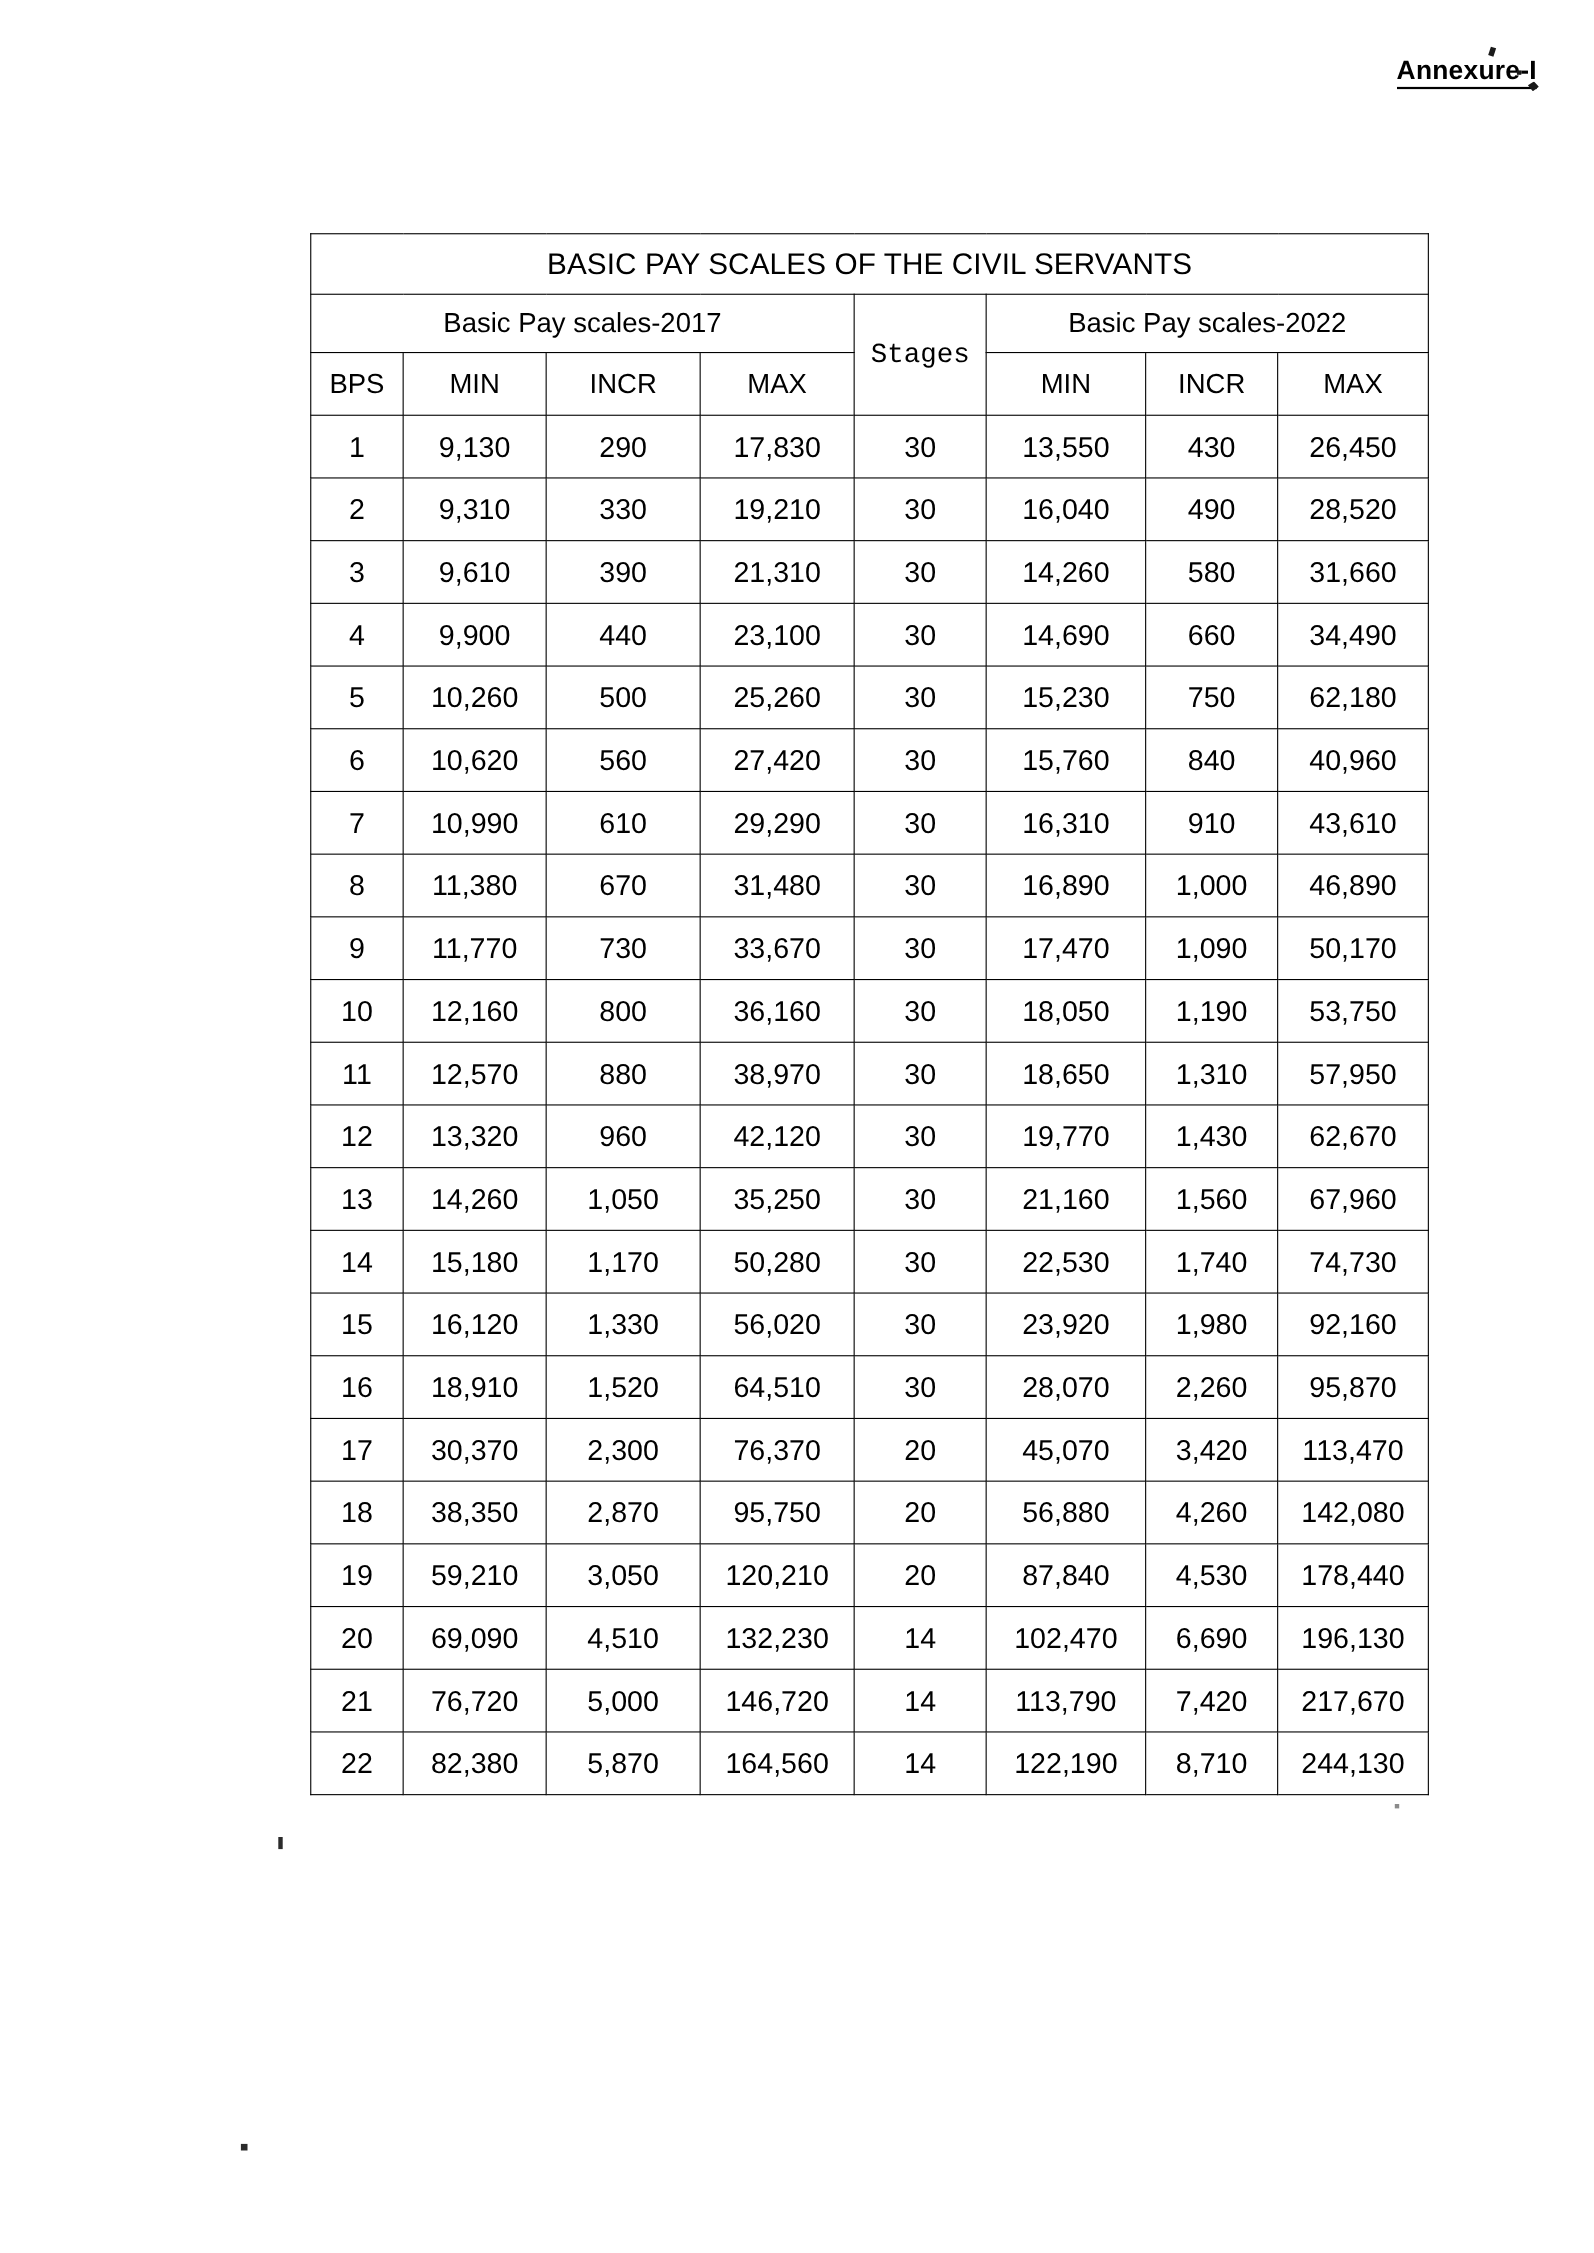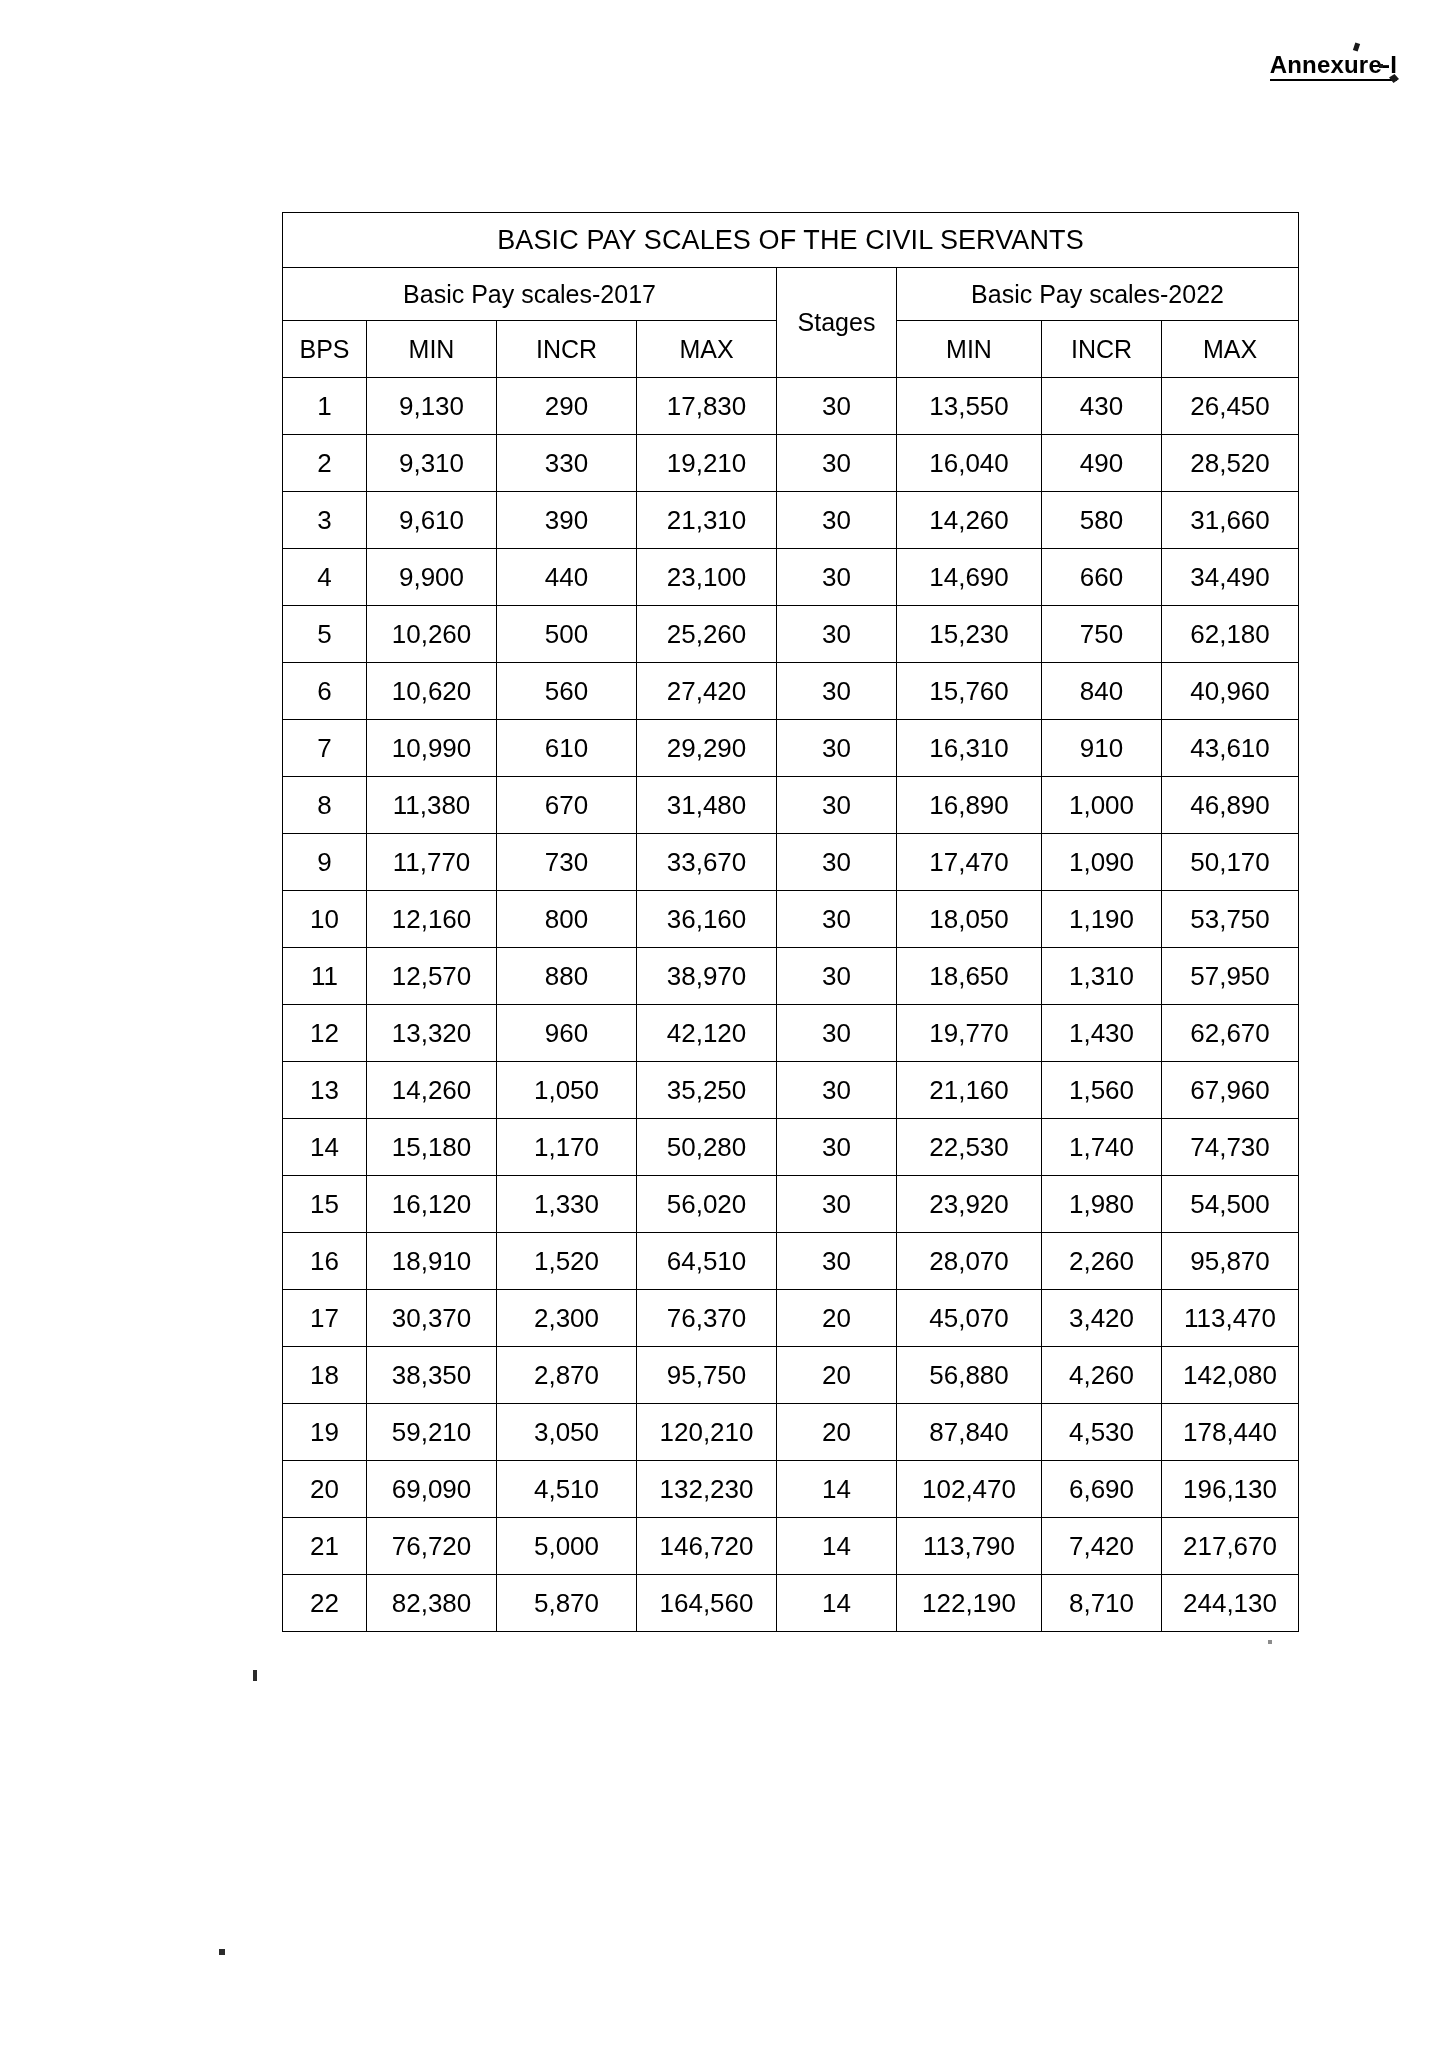--- a/index.html
+++ b/index.html
@@ -95,20 +95,21 @@
     letter-spacing: 0.1px;
   }
   .group-cell {
     height: 52px;
     font-size: 25px;
     font-weight: bold;
   }
   .stages-cell {
     font-size: 25px;
     font-weight: bold;
+    font-family: Liberation Mono, monospace;
   }
   .colhead-cell {
     height: 56px;
     font-size: 25px;
     font-weight: bold;
   }
   .data-cell {
     height: 56px;
     font-size: 26px;
   }
@@ -306,21 +307,21 @@
           <td class="data-cell">74,730</td>
         </tr>
         <tr class="data-row">
           <td class="data-cell bps-cell">15</td>
           <td class="data-cell">16,120</td>
           <td class="data-cell">1,330</td>
           <td class="data-cell">56,020</td>
           <td class="data-cell">30</td>
           <td class="data-cell">23,920</td>
           <td class="data-cell">1,980</td>
-          <td class="data-cell">54,500</td>
+          <td class="data-cell">92,160</td>
         </tr>
         <tr class="data-row">
           <td class="data-cell bps-cell">16</td>
           <td class="data-cell">18,910</td>
           <td class="data-cell">1,520</td>
           <td class="data-cell">64,510</td>
           <td class="data-cell">30</td>
           <td class="data-cell">28,070</td>
           <td class="data-cell">2,260</td>
           <td class="data-cell">95,870</td>

